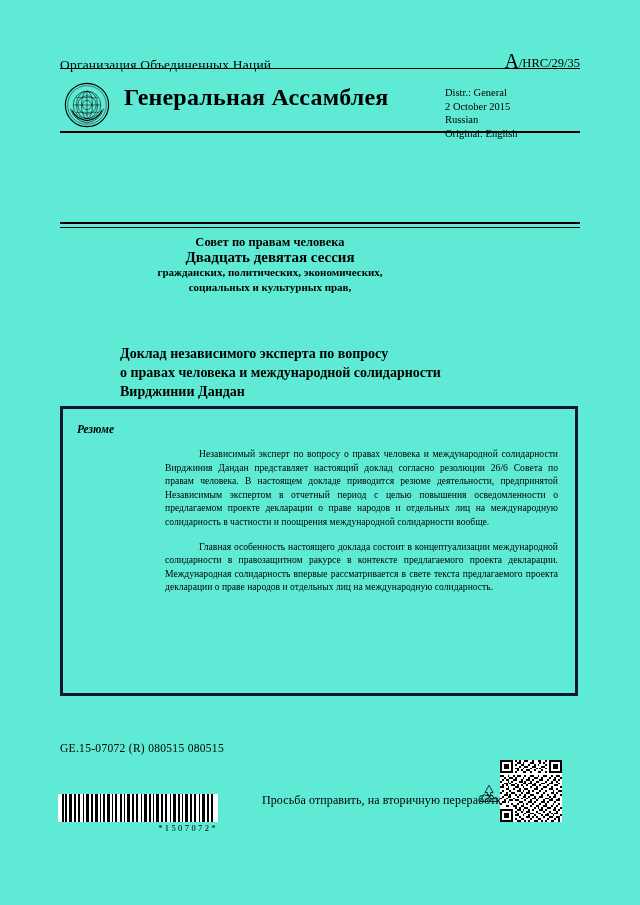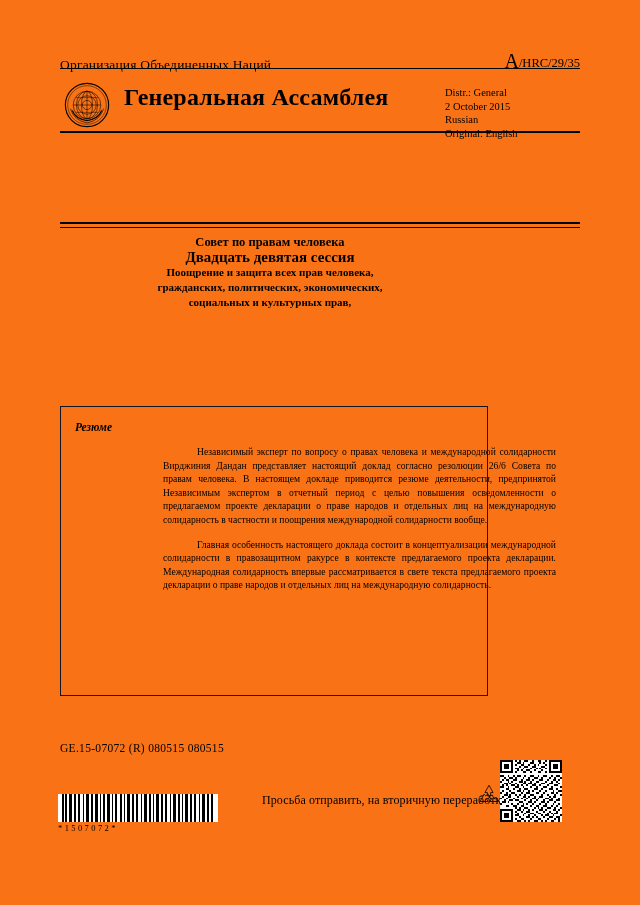--- a/index.html
+++ b/index.html
@@ -13,21 +13,21 @@
     font-family: "Liberation Serif", serif;
     color: #000;
     position: relative;
     overflow: hidden;
   }
   .page {
     position: absolute;
     left: 0; top: 0;
     width: 640px;
     height: 905px;
-    background: #f97316;
+    background: #5eead4;
   }
 
   
   .header-row {
     position: absolute;
     left: 60px;
     top: 50px;
     width: 520px;
     display: flex;
     justify-content: space-between;
@@ -148,23 +148,23 @@
     font-weight: bold;
     font-size: 14px;
     line-height: 19px;
   }
 
   
   .summary-box {
     position: absolute;
     left: 60px;
     top: 406px;
-    width: 428px;
+    width: 518px;
     height: 290px;
-    border: 1px solid #0f172a;
+    border: 3px solid #0f172a;
     box-sizing: border-box;
   }
   .summary-label {
     position: absolute;
     left: 14px;
     top: 14px;
     font-family: "Liberation Serif", serif;
     font-style: italic;
     font-weight: bold;
     font-size: 11.5px;
@@ -223,21 +223,21 @@
   }
   .barcode {
     width: 160px;
     height: 28px;
     display: block;
   }
   .barcode-num {
     font-family: "Liberation Serif", serif;
     font-size: 8.5px;
     letter-spacing: 2.4px;
-    text-align: left;
+    text-align: right;
     margin-top: 1px;
   }
 </style>
 </head>
 <body>
 
 <div class="page">
 
   <div class="header-row">
     <div class="org-name">Организация Объединенных Наций</div>
@@ -270,25 +270,29 @@
     </div>
   </div>
   <div class="rule-thick"></div>
 
   <div class="rule-bottom-band"></div>
   <div class="rule-bottom-thin"></div>
 
   <div class="session-block">
     <div class="session-title">Совет по правам человека</div>
     <div class="session-line">Двадцать девятая сессия</div>
-    <div class="session-line bold">Поощрение и защита всех прав человека,</div>
     <div class="session-line bold">гражданских, политических, экономических,</div>
     <div class="session-line bold">социальных и культурных прав,</div>
   </div>
 
+  <div class="doc-title">
+    <div>Доклад независимого эксперта по вопросу</div>
+    <div>о правах человека и международной солидарности</div>
+    <div>Вирджинии Дандан</div>
+  </div>
 
   <div class="summary-box">
     <div class="summary-label">Резюме</div>
     <div class="summary-body">
       <p>Независимый эксперт по вопросу о правах человека и международной солидарности Вирджиния Дандан представляет настоящий доклад согласно резолюции 26/6 Совета по правам человека. В настоящем докладе приводится резюме деятельности, предпринятой Независимым экспертом в отчетный период с целью повышения осведомленности о предлагаемом проекте декларации о праве народов и отдельных лиц на международную солидарность в частности и поощрения международной солидарности вообще.</p>
       <p>Главная особенность настоящего доклада состоит в концептуализации международной солидарности в правозащитном ракурсе в контексте предлагаемого проекта декларации. Международная солидарность впервые рассматривается в свете текста предлагаемого проекта декларации о праве народов и отдельных лиц на международную солидарность.</p>
     </div>
   </div>
 
   <div class="ge-code">GE.15-07072  (R)  080515  080515</div>

